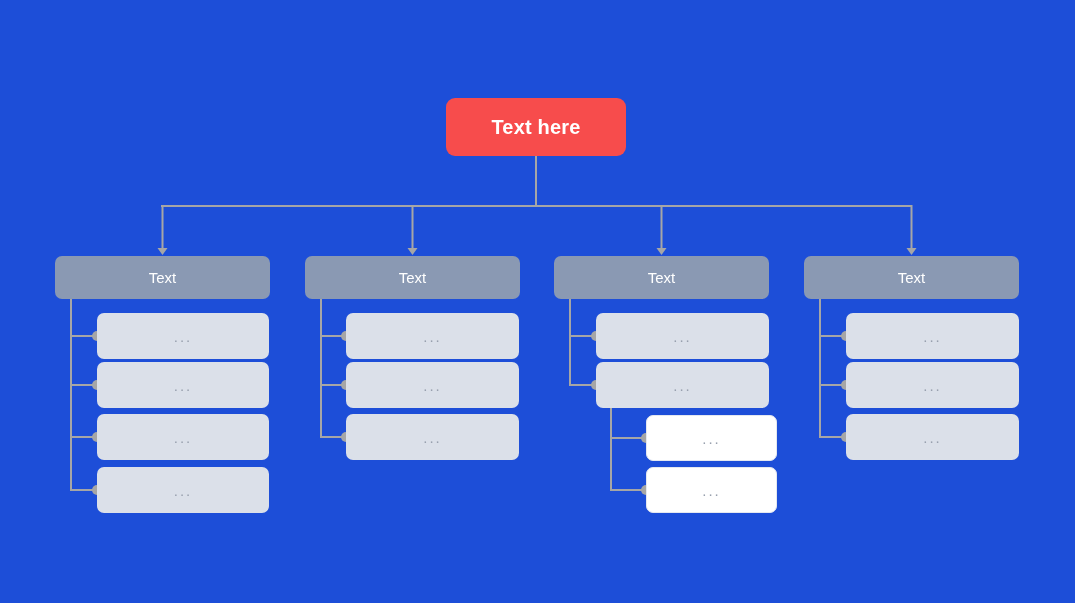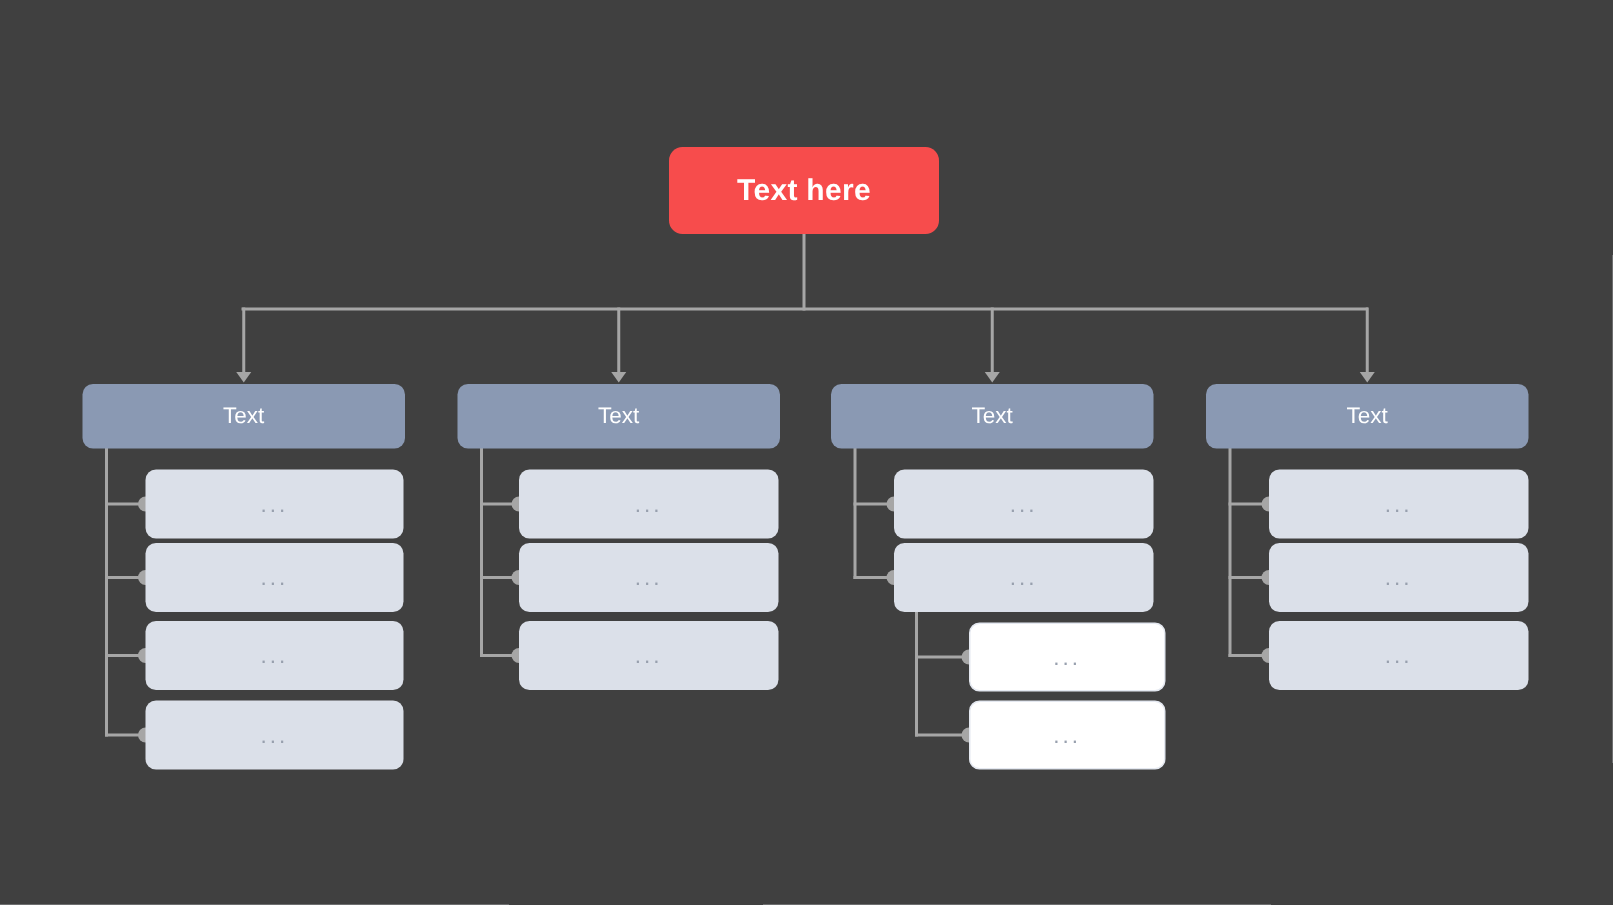--- a/index.html
+++ b/index.html
@@ -10,21 +10,21 @@
     width: 1075px;
     height: 603px;
     background: #f5f7fb;
     font-family: "Liberation Sans", sans-serif;
     overflow: hidden;
   }
   #canvas {
     position: relative;
     width: 1075px;
     height: 603px;
-    background: #404040;
+    background: #1d4ed8;
   }
   #wires {
     position: absolute;
     left: 0;
     top: 0;
     width: 1075px;
     height: 603px;
     pointer-events: none;
   }
   .node {

